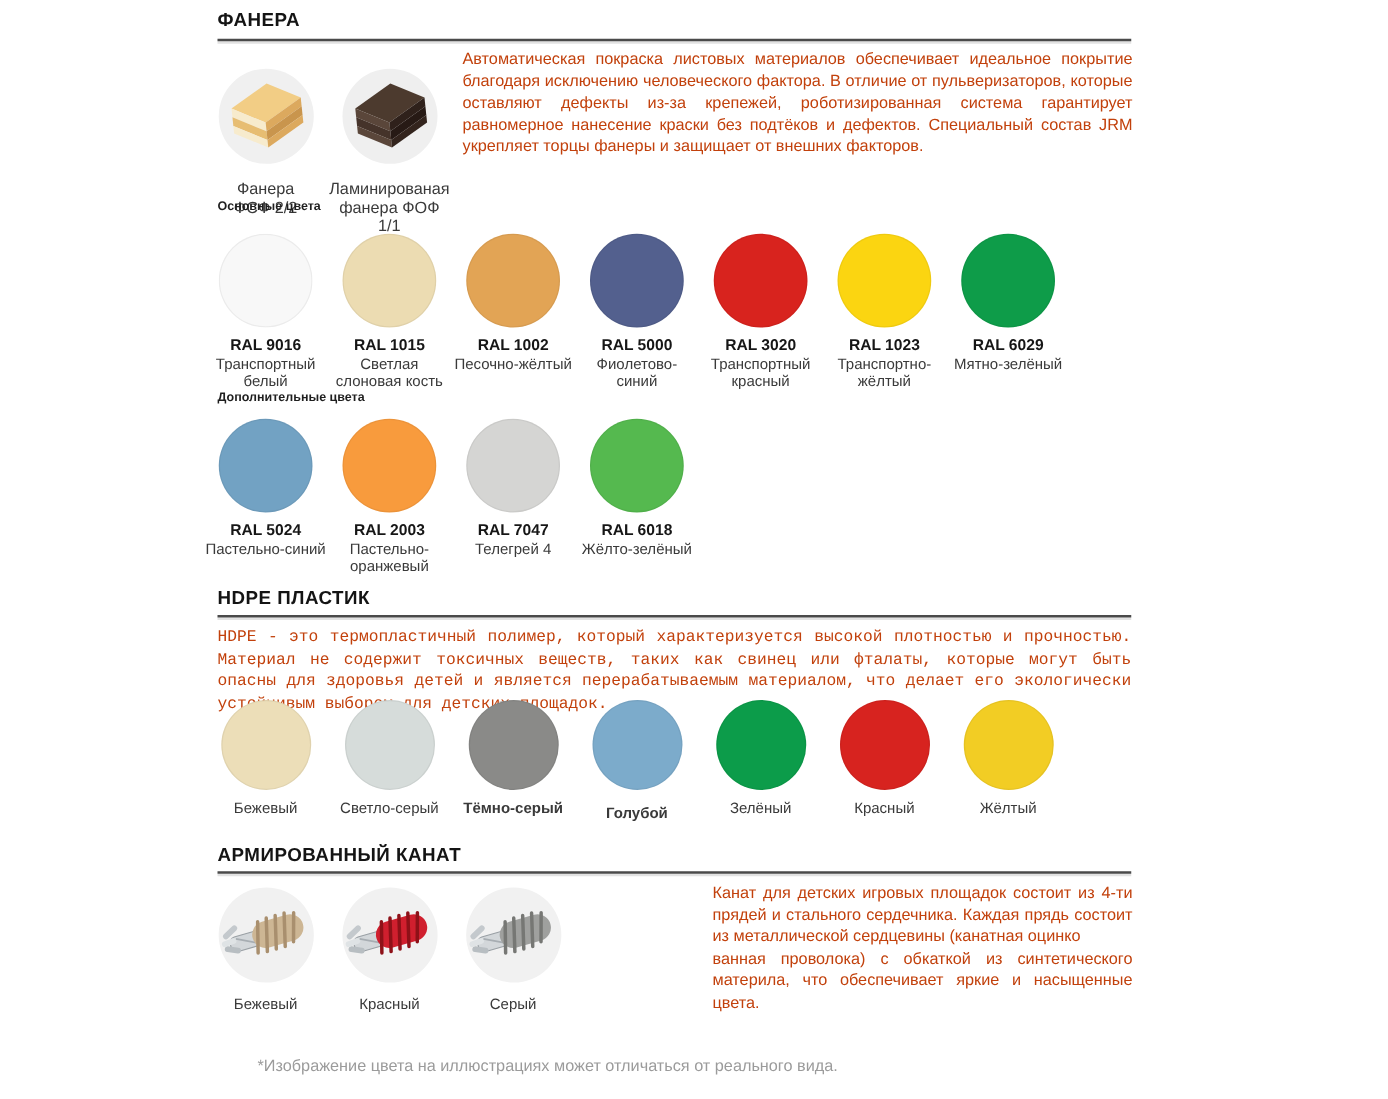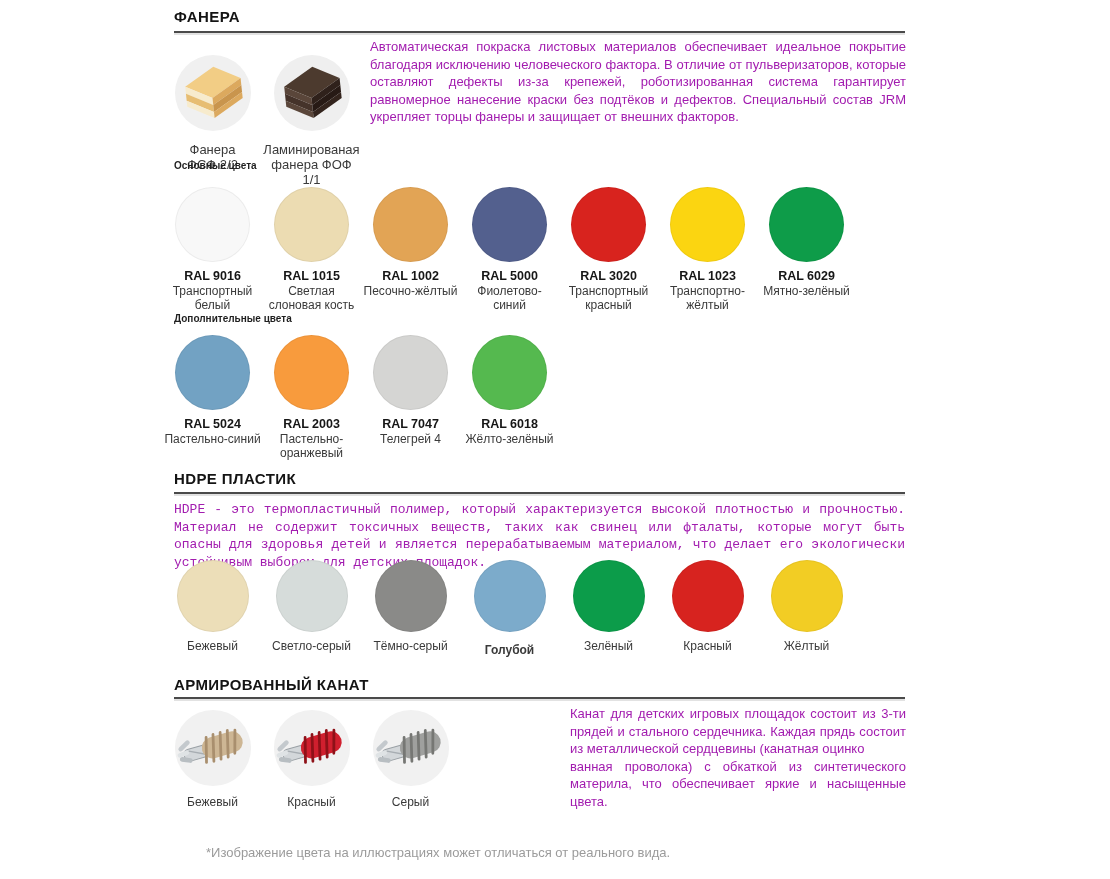--- a/index.html
+++ b/index.html
@@ -8,21 +8,21 @@
     font-family:"Liberation Sans",sans-serif;color:#1a1a1a;
   }
   .abs{position:absolute;}
   .section-title{
     font-size:15px;font-weight:700;color:#141414;letter-spacing:.4px;
   }
   .rule{
     height:2px;background:#4a4a4a;box-shadow:0 2px 0 #e2e2e2;
   }
   .para{
-    font-size:13px;line-height:17.6px;color:#a21caf;text-align:justify;
+    font-size:13px;line-height:17.6px;color:#c2410c;text-align:justify;
   }
   .group-label{
     font-size:10px;font-weight:700;color:#1f1f1f;
   }
   .swatch-row{display:flex;}
   .swatch-cell{width:99px;text-align:center;flex:0 0 99px;}
   .swatch-circle{
     border-radius:50%;margin:0 auto;
     box-shadow:inset 0 0 0 1px rgba(0,0,0,0.05);
   }
@@ -156,21 +156,21 @@
   <div class="swatch-cell">
     <div class="swatch-circle mid" style="background-color: rgb(236, 222, 184);"></div>
     <div class="swatch-name" style="margin-top:8px;">Бежевый</div>
   </div>
   <div class="swatch-cell">
     <div class="swatch-circle mid" style="background-color: rgb(214, 220, 218);"></div>
     <div class="swatch-name" style="margin-top:8px;">Светло-серый</div>
   </div>
   <div class="swatch-cell">
     <div class="swatch-circle mid" style="background-color: rgb(138, 138, 136);"></div>
-    <div class="swatch-name" style="margin-top:8px;">Тёмно-серый</div>
+    <div class="swatch-name" style="margin-top:8px;font-weight:bold;">Тёмно-серый</div>
   </div>
   <div class="swatch-cell">
     <div class="swatch-circle mid" style="background-color: rgb(124, 171, 203);"></div>
     <div class="swatch-name" style="margin-top:12px;font-weight:bold;">Голубой</div>
   </div>
   <div class="swatch-cell">
     <div class="swatch-circle mid" style="background-color: rgb(12, 156, 74);"></div>
     <div class="swatch-name" style="margin-top:8px;">Зелёный</div>
   </div>
   <div class="swatch-cell">
@@ -227,16 +227,16 @@
         <rect x="3" y="37" width="13" height="5" rx="2.5" fill="#dfe3e5" transform="rotate(-4 9 39)"></rect>
         <line x1="16" y1="38" x2="34" y2="47" stroke="#a7adb2" stroke-width="1.4"></line>
         <rect x="30" y="30" width="45" height="23" rx="11.5" fill="#9fa09e"></rect>
         <path d="M38 29 L31 55 M46 28 L39 56 M54 28 L47 56 M62 28 L55 56 M70 30 L63 54" fill="none" stroke-width="3" stroke-linecap="round" stroke="#767774"></path>
       </g>
     </svg>
     <div class="swatch-name" style="margin-top:5px;">Серый</div>
   </div>
 </div>
 
-<div class="abs para pre" style="left:570px;top:705px;width:336px;">Канат для детских игровых площадок состоит из 3-ти прядей и стального сердечника. Каждая прядь состоит из металлической сердцевины (канатная оцинко
+<div class="abs para pre" style="left:570px;top:705px;width:336px;">Канат для детских игровых площадок состоит из 4-ти прядей и стального сердечника. Каждая прядь состоит из металлической сердцевины (канатная оцинко
 ванная проволока) с обкаткой из синтетического материла, что обеспечивает яркие и насыщенные цвета.</div>
 
 <div class="abs footnote" style="left:174px;top:845px;margin-left:32px;">*Изображение цвета на иллюстрациях может отличаться от реального вида.</div>
 
 </body></html>

